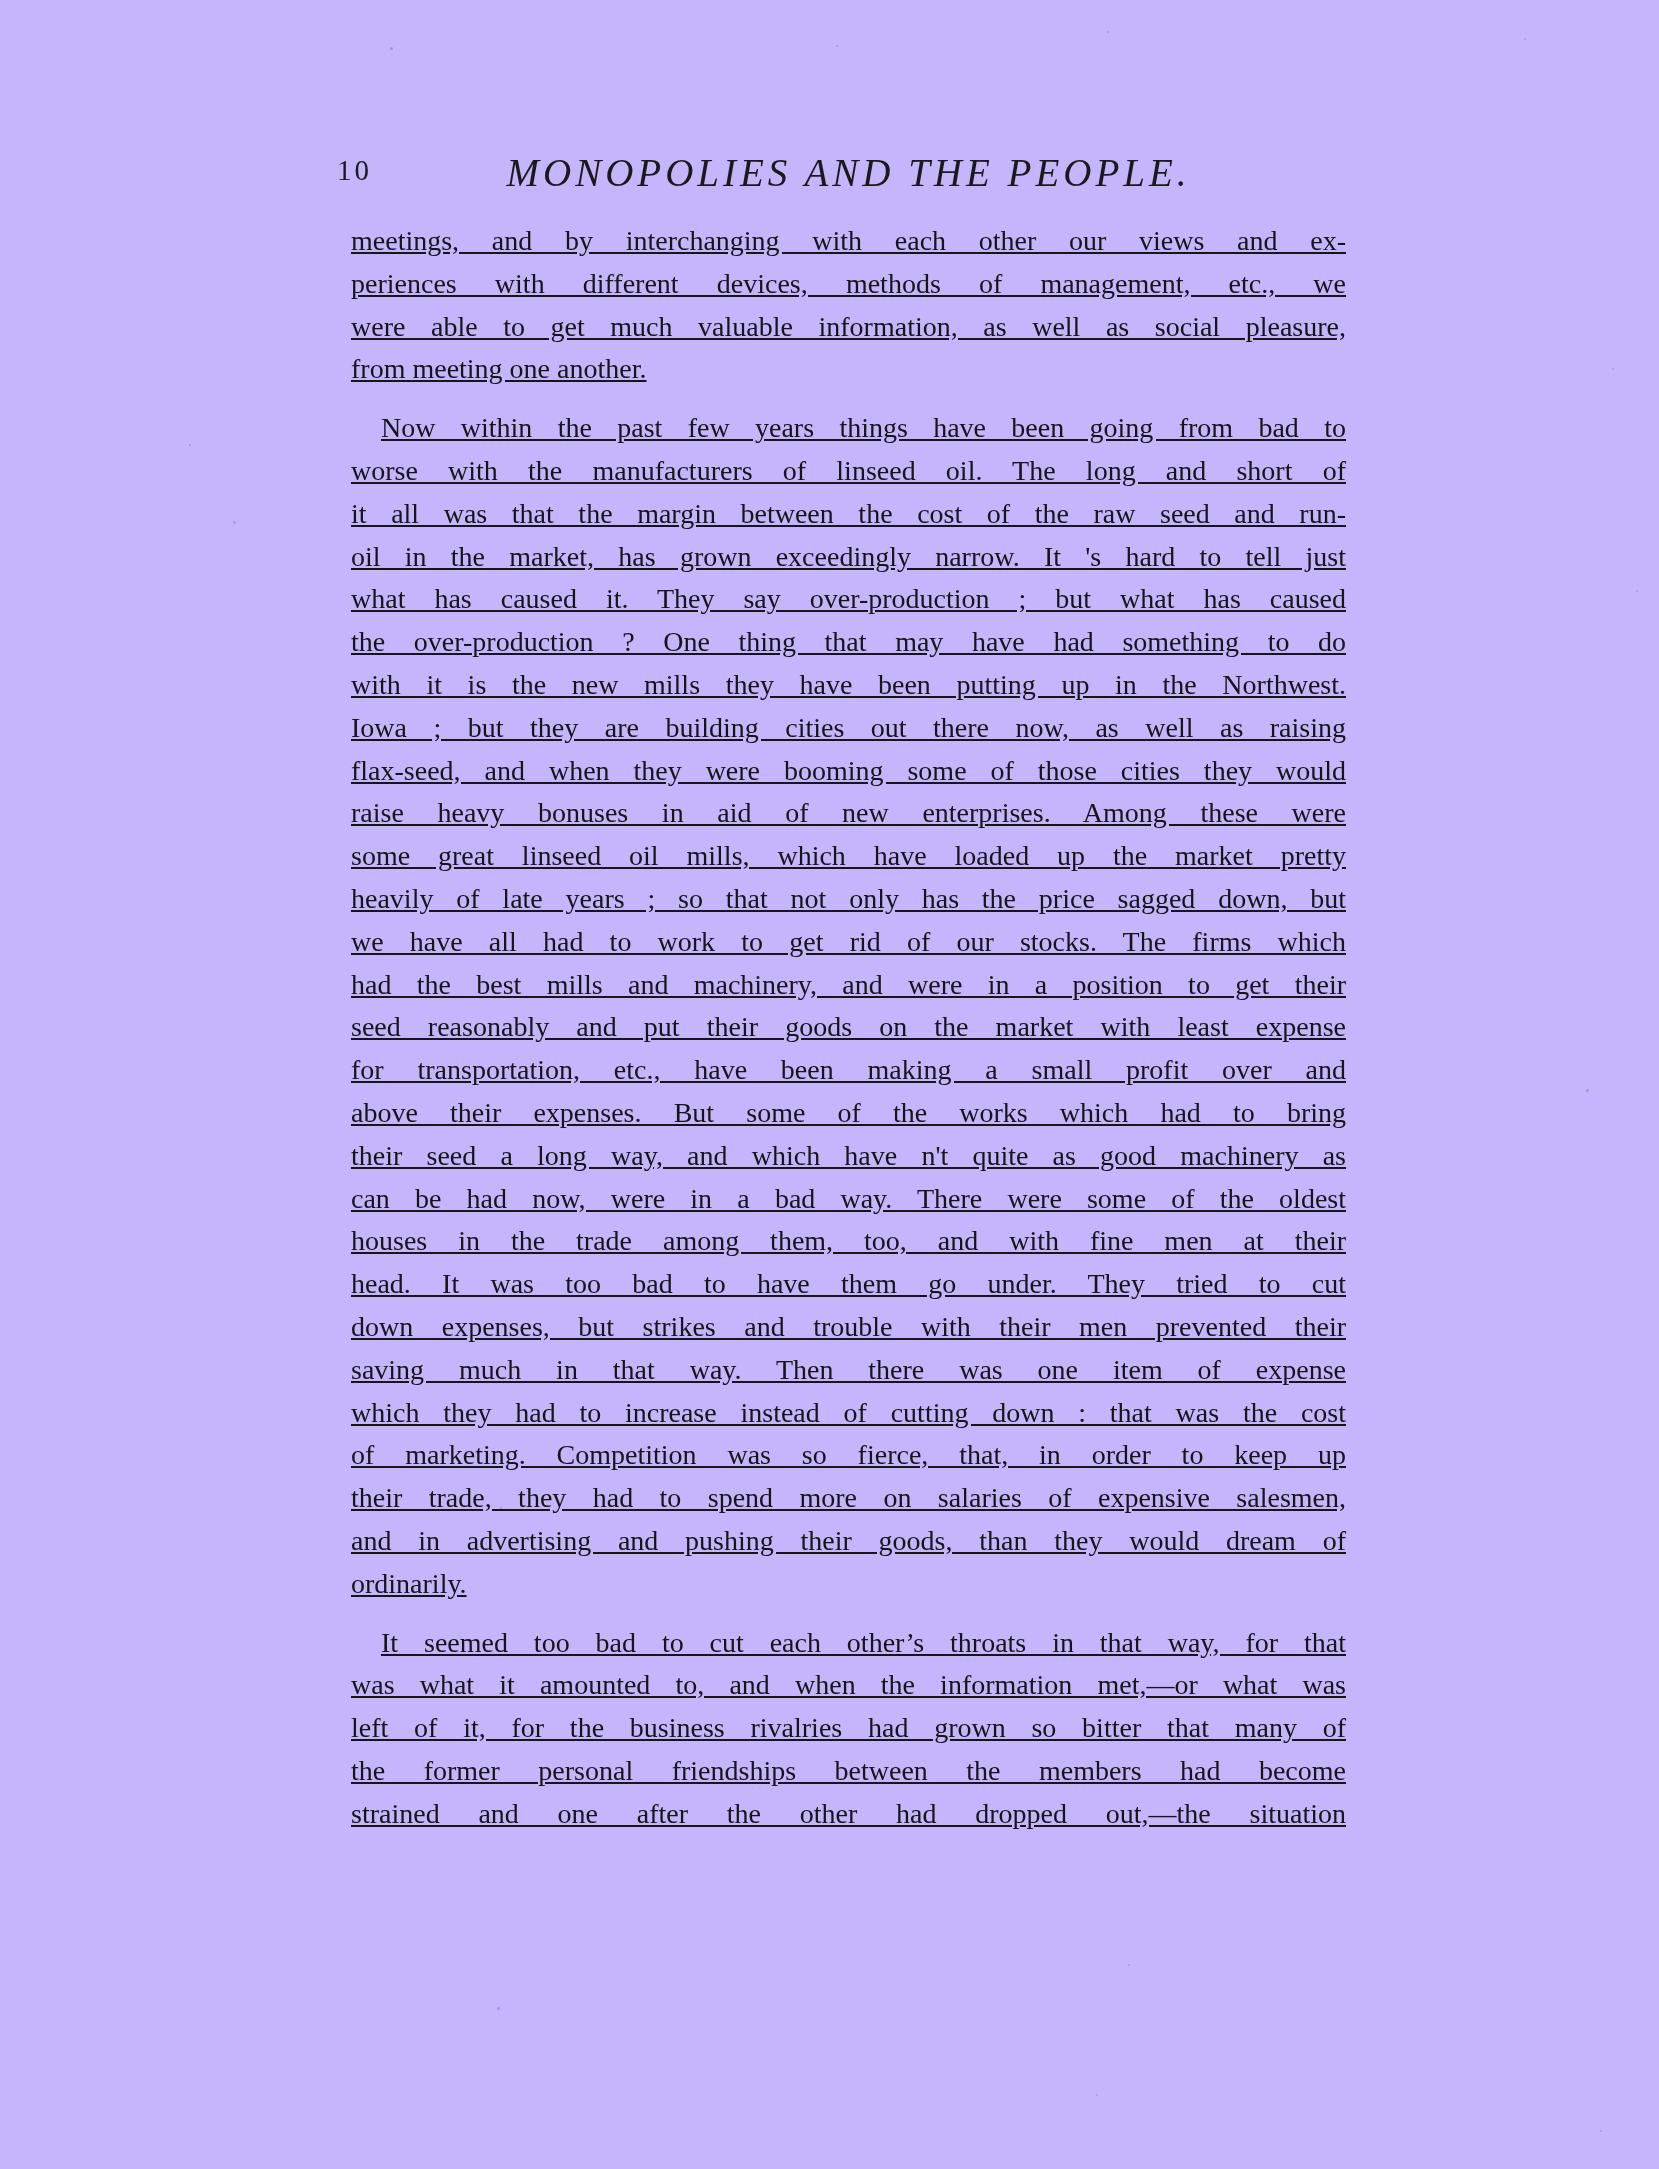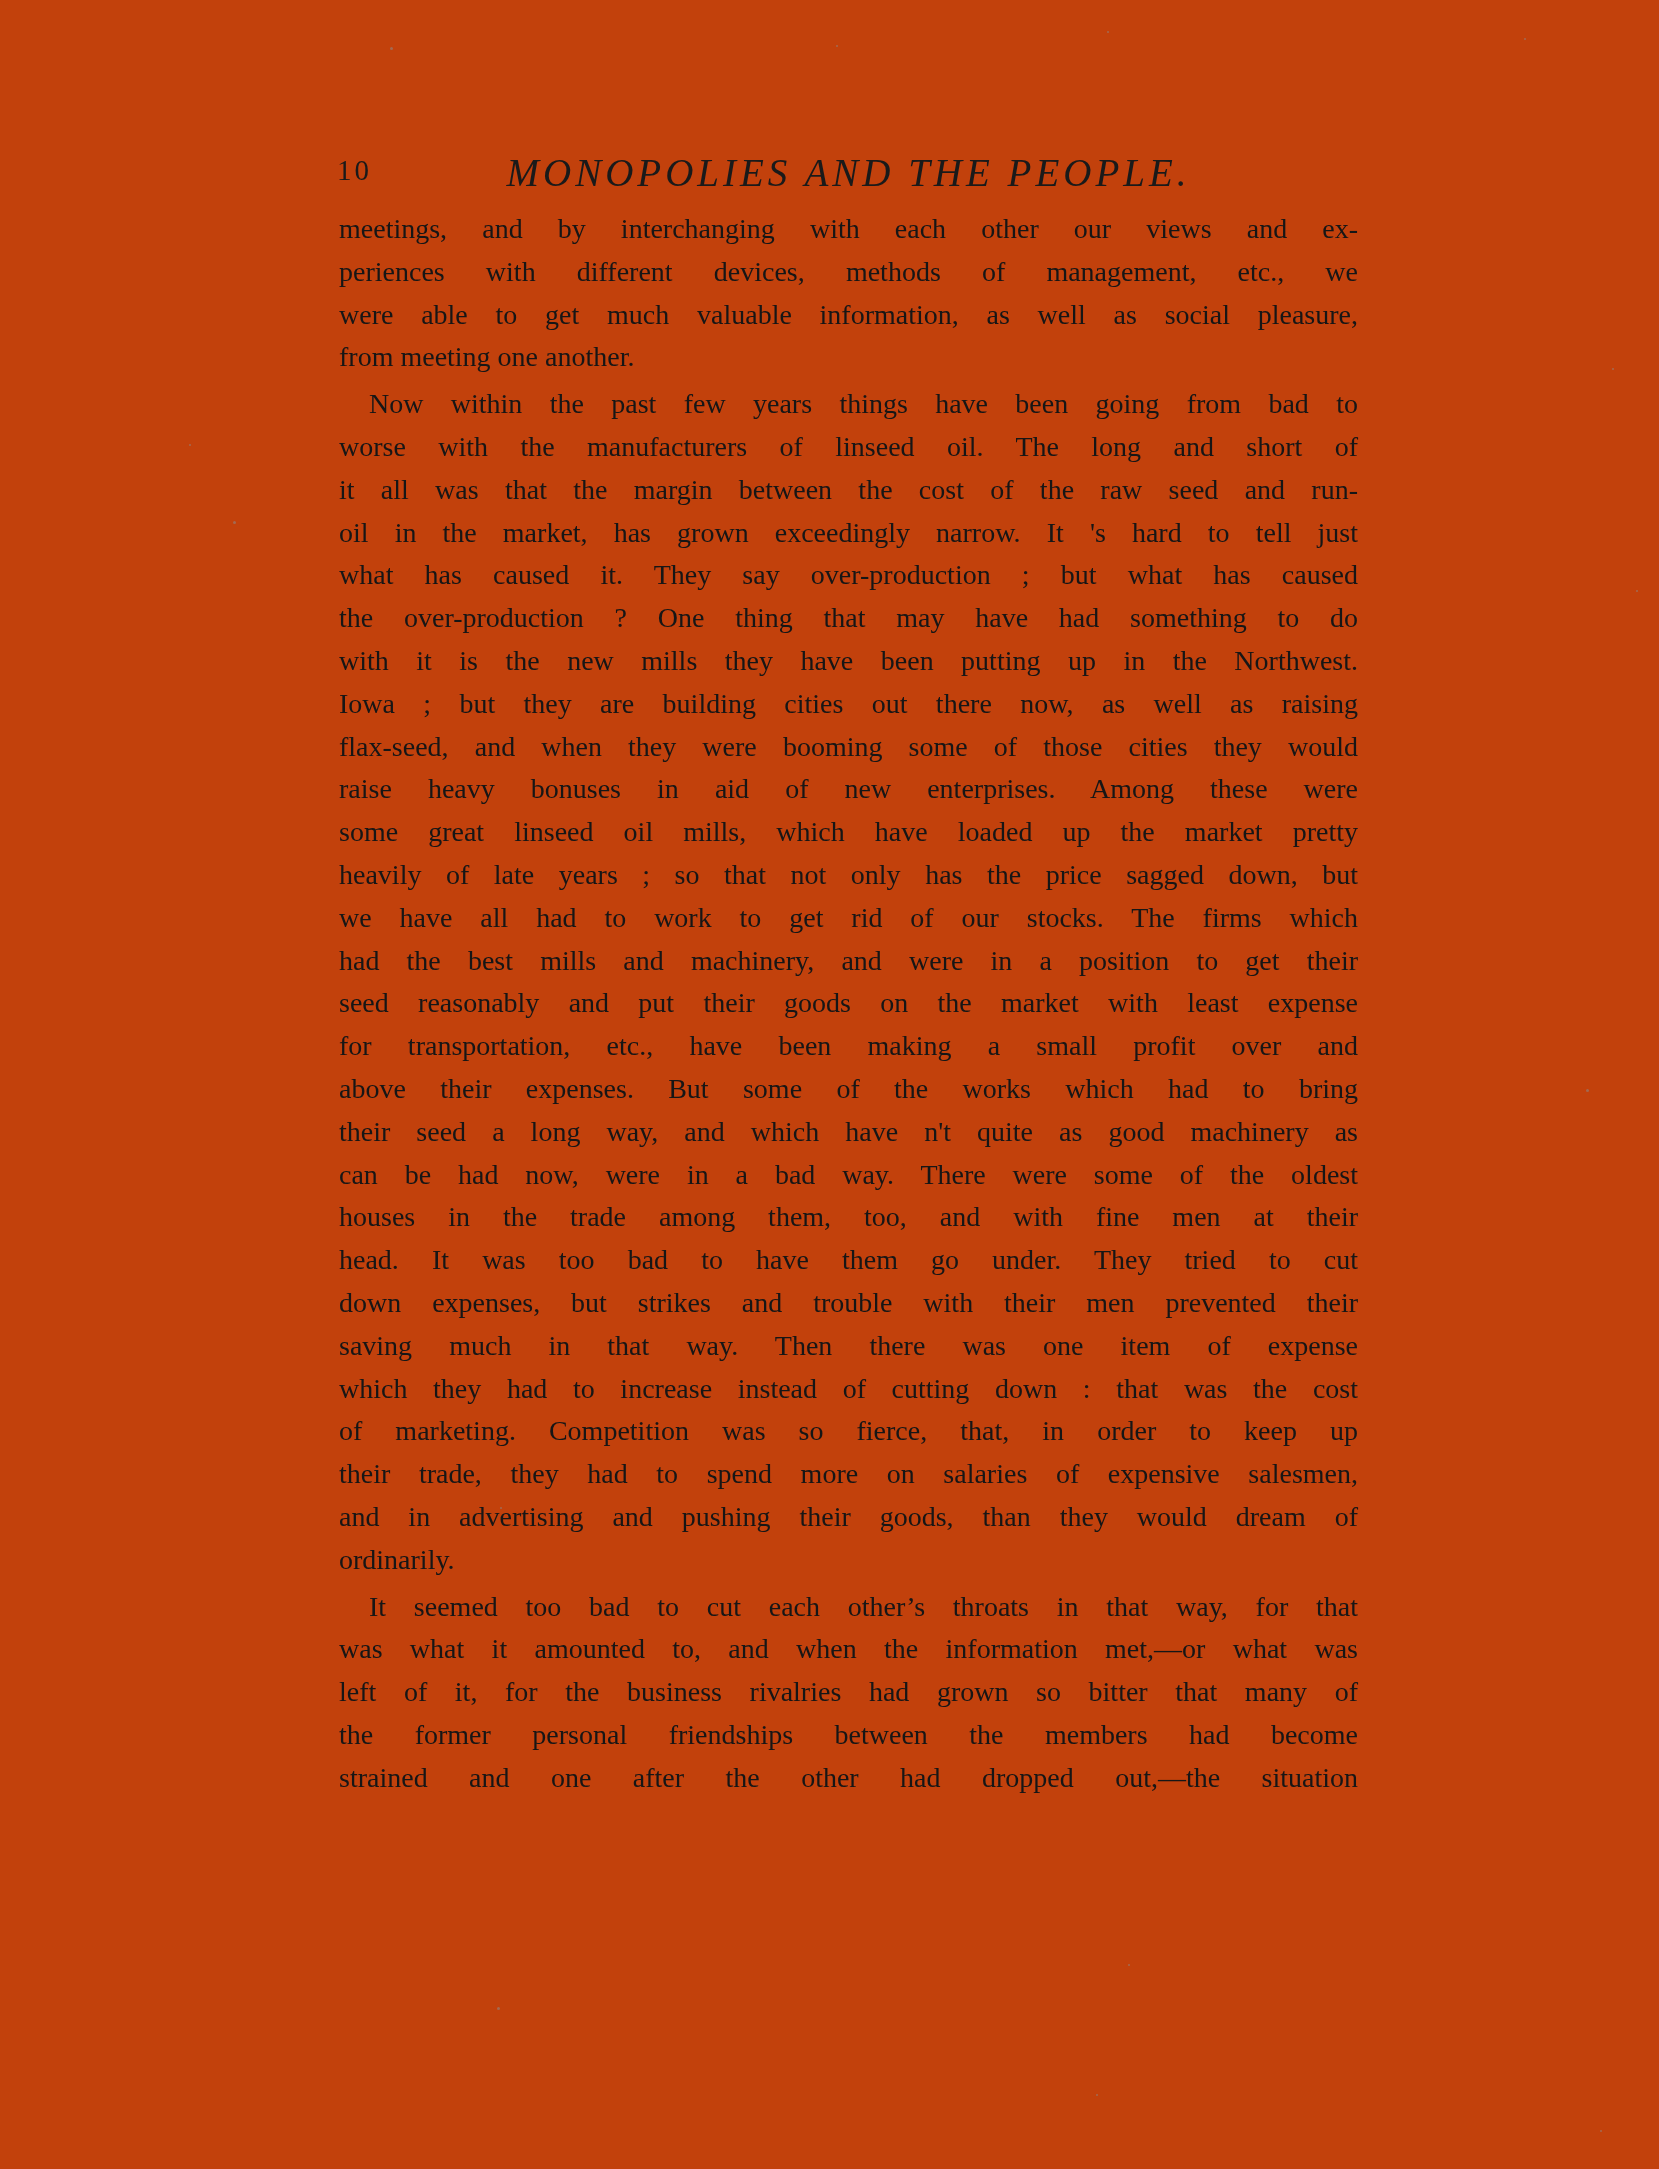--- a/index.html
+++ b/index.html
@@ -1,20 +1,20 @@
 <!DOCTYPE html>
 <html><head>
 <meta charset="utf-8">
 <style>
   html, body { margin: 0; padding: 0; background: #e8e8e8; }
   .page {
     position: relative;
     width: 1659px;
     height: 2169px;
-    background: #c2410c;
+    background: #c4b5fd;
     overflow: hidden;
     color: #141414;
     font-family: "Liberation Serif", "DejaVu Serif", serif;
   }
   .running-header {
     position: absolute;
     left: 335px;
     top: 150px;
     width: 1027px;
     height: 40px;
@@ -41,21 +41,21 @@
   }
   .body-text {
     position: absolute;
     left: 335px;
     top: 204px;
     width: 1027px;
     font-size: 28px;
     line-height: 42.8px;
     color: #161616;
   }
-  .paragraph { margin: 4px; }
+  .paragraph { margin: 16px; text-decoration: underline; }
   .line {
     text-align: justify;
     text-align-last: justify;
     min-height: 42.8px;
   }
   .line.lastline {
     text-align-last: left;
   }
   .line.first-indent {
     text-indent: 30px;

